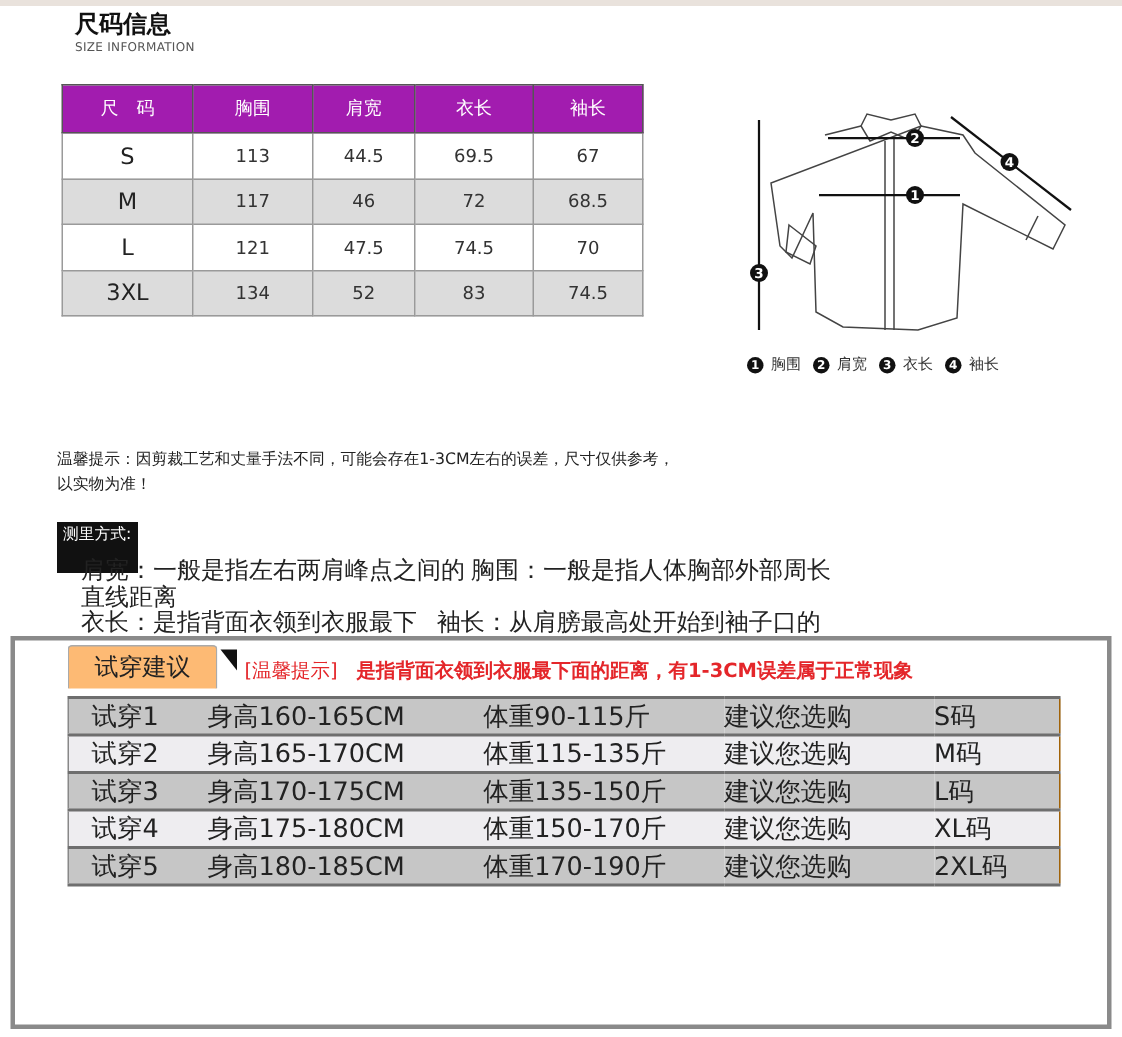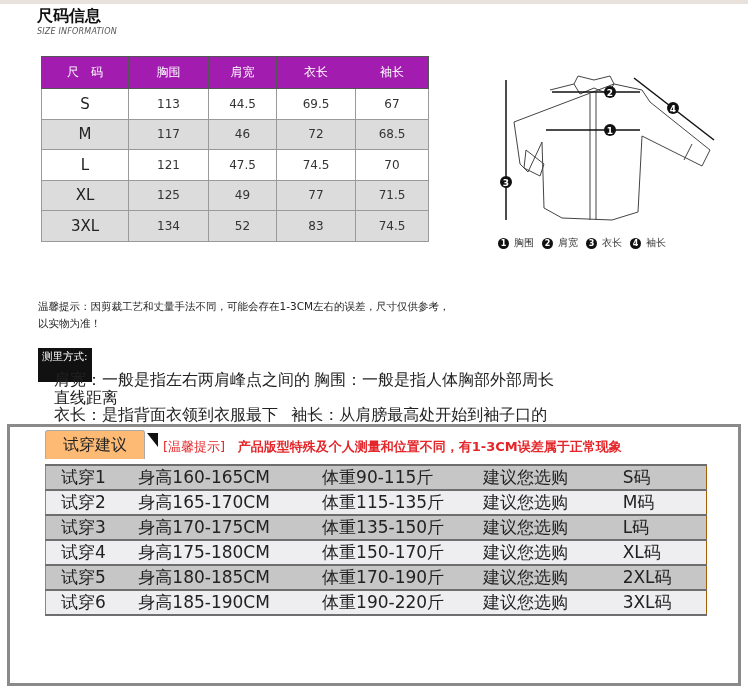--- a/index.html
+++ b/index.html
@@ -3,21 +3,21 @@
 <meta charset="utf-8">
 <style>
   * { box-sizing: border-box; margin: 0; padding: 0; }
   html, body { width: 748px; height: 691px; background: #ffffff; overflow: hidden; }
   body { position: relative; font-family: "DejaVu Sans", "Liberation Sans", sans-serif; color: #222; }
 
   .topbar { position: absolute; left: 0; top: 0; width: 748px; height: 4px; background: #e9e2dc; }
 
   .title { position: absolute; left: 33px; top: 6px; height: 24px; display: flex; align-items: baseline; flex-direction: column; }
   .title .zh { font-size: 16px; font-weight: bold; color: #111; letter-spacing: 0px; }
-  .title .en { font-size: 8px; color: #555; margin-left: 4px; letter-spacing: 0.2px; font-style: italic; }
+  .title .en { font-size: 8px; color: #555; margin-left: 17px; letter-spacing: 0.2px; }
 
   
   .size-table { position: absolute; left: 41px; top: 56px; border-collapse: collapse; }
   .size-table th, .size-table td { border: 1px solid #9a9a9a; text-align: center; font-weight: normal; }
   .size-table th { background: #a21caf; color: #ffffff; font-size: 12px; height: 32px; border-color: #555; }
   .size-table td { height: 30.5px; font-size: 12px; color: #333; }
   .size-table td.size { font-size: 15px; color: #222; }
   .size-table tr.odd td { background: #ffffff; }
   .size-table tr.even td { background: #dcdcdc; }
   .size-table .c0 { width: 87px; }
@@ -94,27 +94,20 @@
       <td>68.5</td>
     </tr>
     <tr class="odd">
       <td class="size">L</td>
       <td>121</td>
       <td>47.5</td>
       <td>74.5</td>
       <td>70</td>
     </tr>
     <tr class="even">
-      <td class="size">XL</td>
-      <td>125</td>
-      <td>49</td>
-      <td>77</td>
-      <td>71.5</td>
-    </tr>
-    <tr class="even">
       <td class="size">3XL</td>
       <td>134</td>
       <td>52</td>
       <td>83</td>
       <td>74.5</td>
     </tr>
   </tbody>
 </table>
 
 <svg class="diagram" viewBox="0 0 230 160" xmlns="http://www.w3.org/2000/svg">
@@ -188,21 +181,21 @@
     <span class="col1">衣长：是指背面衣领到衣服最下面的距离</span>
     <span>袖长：从肩膀最高处开始到袖子口的长度</span>
   </div>
 </div>
 
 <div class="fit-box"></div>
 <div class="fit-tab">试穿建议</div>
 <div class="tab-arrow"></div>
 <div class="fit-warning">
   <span class="bracket">[温馨提示]</span>
-  <span style="margin-left:8px">产品版型特殊及个人测量和位置不同，有1-3CM误差属于正常现象</span>
+  <span style="margin-left:8px">是指背面衣领到衣服最下面的距离，有1-3CM误差属于正常现象</span>
 </div>
 
 <table class="fit-table">
   <tbody>
       <tr class="dark">
     <td class="f0">试穿1</td>
     <td class="f1">身高160-165CM</td>
     <td class="f2">体重90-115斤</td>
     <td class="f3">建议您选购</td>
     <td class="f4">S码</td>
@@ -228,21 +221,14 @@
     <td class="f3">建议您选购</td>
     <td class="f4">XL码</td>
   </tr>
   <tr class="dark">
     <td class="f0">试穿5</td>
     <td class="f1">身高180-185CM</td>
     <td class="f2">体重170-190斤</td>
     <td class="f3">建议您选购</td>
     <td class="f4">2XL码</td>
   </tr>
-  <tr class="light">
-    <td class="f0">试穿6</td>
-    <td class="f1">身高185-190CM</td>
-    <td class="f2">体重190-220斤</td>
-    <td class="f3">建议您选购</td>
-    <td class="f4">3XL码</td>
-  </tr>
 </tbody>
   </table>
 
 </body></html>

